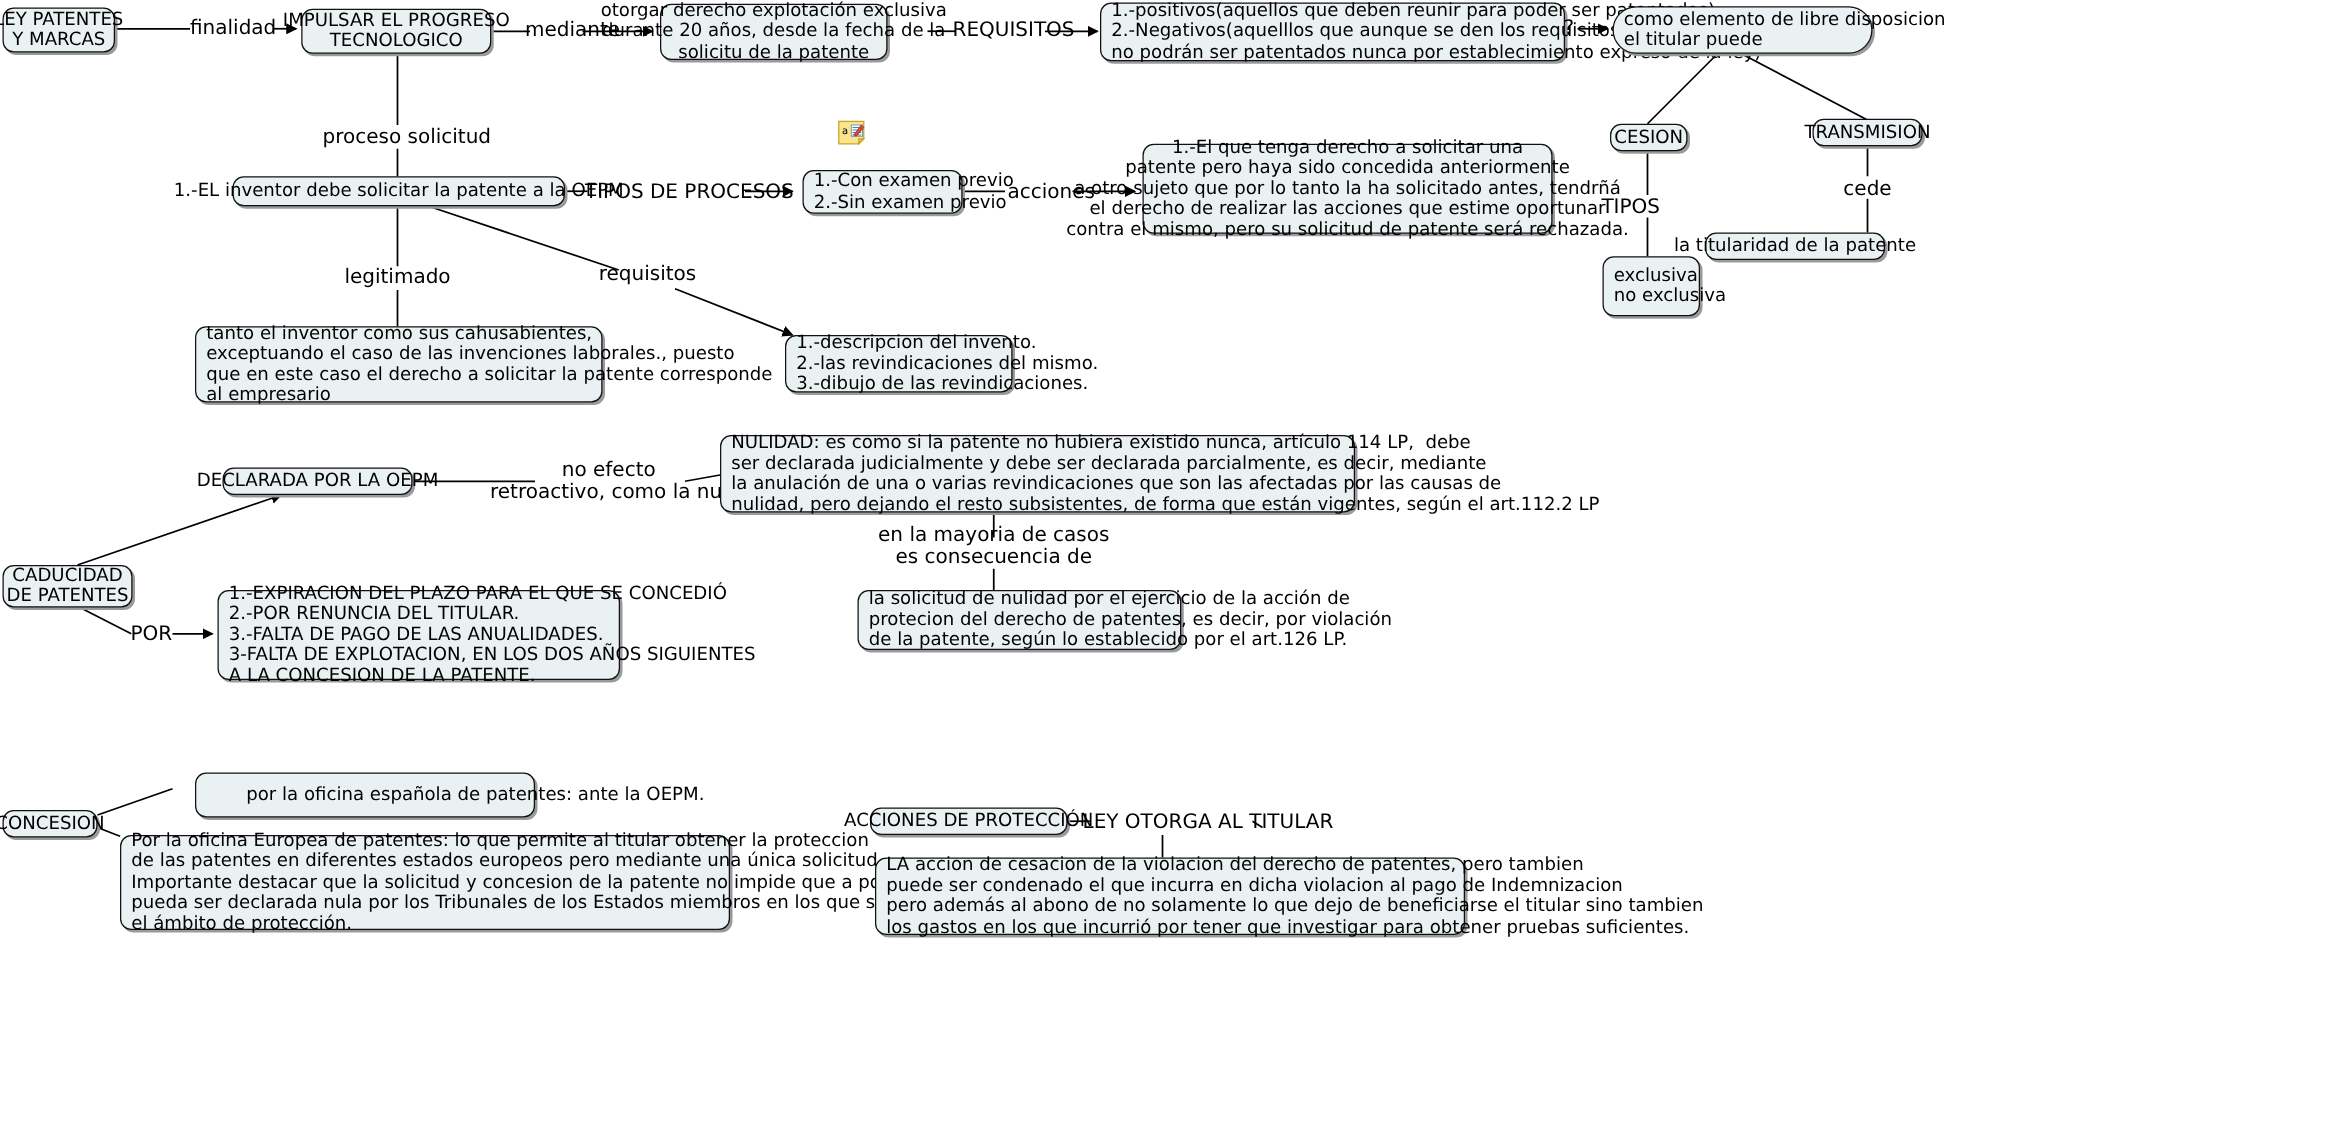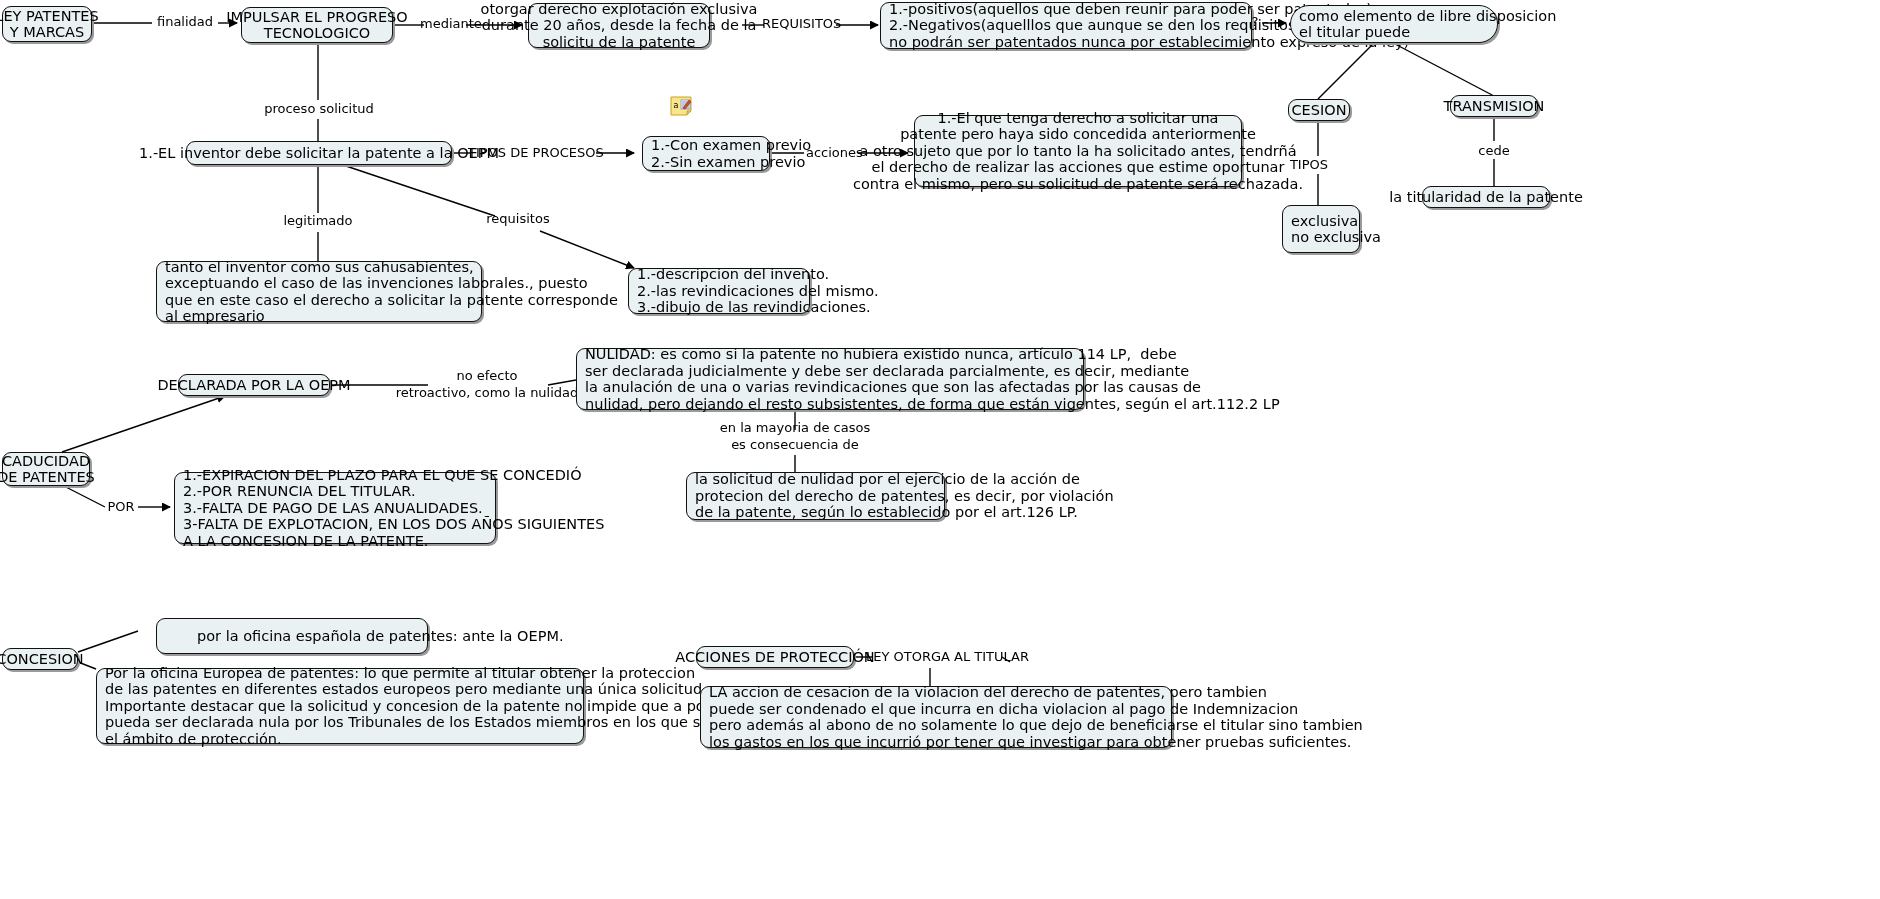--- a/index.html
+++ b/index.html
@@ -21,21 +21,21 @@
     font-size:14.5px;
     line-height:16.5px;
     padding:4px 8px;
     white-space:pre;
     color:#000;
   }
   .node.c{text-align:center;}
   .node.l{text-align:left;}
   .lbl{
     position:absolute;
-    font-size:13px;
+    font-size:16px;
     line-height:16.5px;
     white-space:pre;
     color:#000;
     background:transparent;
   }
   .lbl.c{text-align:center;}
   .note-icon{
     position:absolute;
     width:26px;height:22px;
   }
@@ -138,21 +138,21 @@
 
   <div class="node c" style="left:1450px;top:95px;width:88px;height:22px;display:flex;align-items:center;justify-content:center;">TRANSMISION</div>
 
   <div class="lbl c" style="left:1270px;top:157px;width:58px;text-align:right;">TIPOS</div>
 
   <div class="lbl c" style="left:1466px;top:143px;width:56px;">cede</div>
 
   <div class="node l" style="left:1282px;top:205px;width:78px;height:48px;display:flex;align-items:center;">exclusiva
 no exclusiva</div>
 
-  <div class="node c" style="left:1422px;top:186px;width:128px;height:22px;display:flex;align-items:center;justify-content:center;text-align:right;">la titularidad de la patente</div>
+  <div class="node c" style="left:1364px;top:186px;width:144px;height:22px;display:flex;align-items:center;justify-content:center;text-align:right;">la titularidad de la patente</div>
 
   <div class="lbl c" style="left:258px;top:101px;width:122px;">proceso solicitud</div>
 
   <span class="note-icon" style="left:670px;top:96px;">
     <svg width="26" height="22" viewBox="0 0 26 22">
       <path d="M1,1 h20 v14 l-4,4 h-16 z" fill="#fbe58a" stroke="#c9a227" stroke-width="1"></path>
       <path d="M17,15 h4 l-4,4 z" fill="#e8cf6e" stroke="#c9a227" stroke-width="1"></path>
       <text x="3.5" y="11.5" font-size="8" font-family="DejaVu Sans, sans-serif" fill="#000">a</text>
       <rect x="11" y="4" width="9" height="9" fill="#fff" stroke="#6688bb" stroke-width="0.7"></rect>
       <g stroke="#4f7fbf" stroke-width="0.8">
@@ -203,21 +203,21 @@
 la anulación de una o varias revindicaciones que son las afectadas por las causas de
 nulidad, pero dejando el resto subsistentes, de forma que están vigentes, según el art.112.2 LP</div>
 
   <div class="lbl c" style="left:700px;top:420px;width:190px;">en la mayoria de casos
 es consecuencia de</div>
 
   <div class="node l" style="left:686px;top:472px;width:259px;height:48px;display:flex;align-items:center;">la solicitud de nulidad por el ejercicio de la acción de
 protecion del derecho de patentes, es decir, por violación
 de la patente, según lo establecido por el art.126 LP.</div>
 
-  <div class="node c" style="left:2px;top:452px;width:88px;height:34px;display:flex;align-items:center;justify-content:center;">CADUCIDAD
+  <div class="node c" style="left:2px;top:452px;width:104px;height:34px;display:flex;align-items:center;justify-content:center;">CADUCIDAD
 DE PATENTES</div>
 
   <div class="lbl c" style="left:104px;top:499px;width:34px;">POR</div>
 
   <div class="node l" style="left:174px;top:472px;width:322px;height:72px;display:flex;align-items:center;">1.-EXPIRACION DEL PLAZO PARA EL QUE SE CONCEDIÓ
 2.-POR RENUNCIA DEL TITULAR.
 3.-FALTA DE PAGO DE LAS ANUALIDADES.
 3-FALTA DE EXPLOTACION, EN LOS DOS AÑOS SIGUIENTES
 A LA CONCESION DE LA PATENTE.</div>
 

